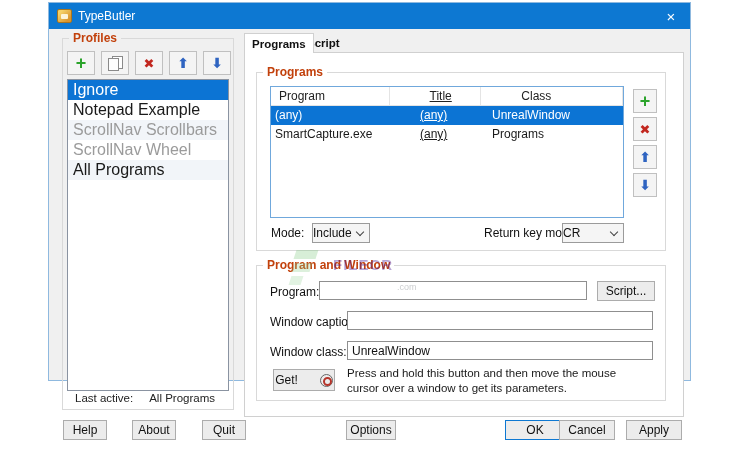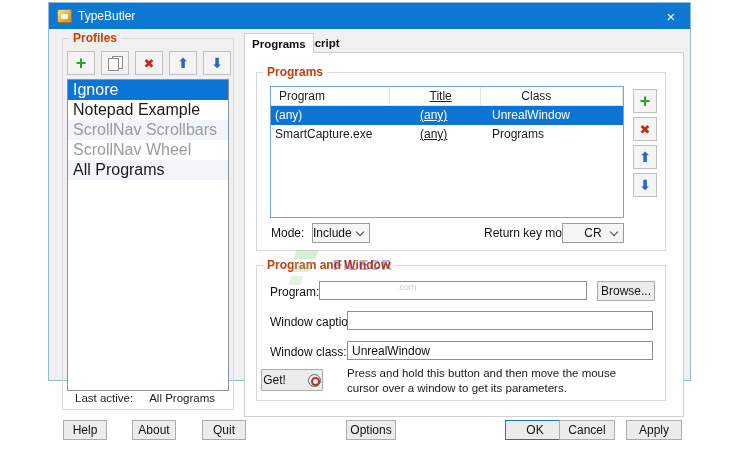--- a/index.html
+++ b/index.html
@@ -71,31 +71,31 @@
   .side-btns .icon-btn { position:absolute; left:0; width:24px; height:24px; }
 
   .mode-row { position:absolute; left:0; top:150px; width:100%; height:20px; font-size:12px; color:#111; }
   .mode-label { position:absolute; left:14px; top:3px; }
   .combo { position:absolute; height:20px; background:#f5f5f5; border:1px solid #9b9b9b;
     font-size:12px; line-height:18px; color:#111; }
   .combo .chev { position:absolute; right:6px; top:5px; width:6px; height:6px;
     border-right:1.5px solid #444; border-bottom:1.5px solid #444; transform:rotate(45deg); }
   .combo-mode { left:55px; top:0; width:58px; }
   .rkm-label { position:absolute; left:227px; top:3px; }
-  .combo-rkm { left:305px; top:0; width:62px;text-align:center; }
+  .combo-rkm { left:305px; top:0; width:62px; }
 
   
   .pw-gb { left:11px; top:212px; width:410px; height:136px; }
   .flabel { position:absolute; font-size:12px; color:#111; }
   .tinput { position:absolute; height:19px; background:#fff; border:1px solid #8f8f8f;
     font-size:12px; padding:0 4px; font-family:inherit; color:#111; }
   .btn { background:#ececec; border:1px solid #acacac; font-size:12px; color:#111;
     font-family:inherit; display:flex; align-items:center; justify-content:center; }
   .browse-btn { position:absolute; left:340px; top:15px; width:58px; height:20px; }
-  .get-btn { position:absolute; left:4px; top:103px; width:62px; height:22px; gap:22px; }
+  .get-btn { position:absolute; left:16px; top:103px; width:62px; height:22px; gap:22px; }
   .get-icon { width:13px; height:13px; border:1px solid #666; border-radius:50%;
     position:relative; display:inline-block; }
   .get-icon::after { content:""; position:absolute; left:2px; top:2px; width:5px; height:5px;
     border:2px solid #b5342a; border-radius:50%; }
   .get-hint { position:absolute; left:90px; top:100px; width:295px; font-size:11.5px;
     line-height:1.3; color:#1a1a1a; }
 
   
   .fbtn { position:absolute; top:391px; height:20px; }
   .btn-help { left:14px; width:44px; } .btn-about { left:83px; width:44px; }
@@ -216,21 +216,21 @@
                 <span class="chev"></span>
               </div>
             </div>
           </div>
 
           <div class="groupbox gb-white pw-gb">
             <span class="gb-label">Program and Window</span>
 
             <span class="flabel" style="left:13px; top:19px;">Program:</span>
             <input class="tinput" style="left: 62px; top: 15px; width: 268px;" value="">
-            <div class="btn browse-btn">Browse...</div>
+            <div class="btn browse-btn">Script...</div>
 
             <span class="flabel" style="left:13px; top:49px;">Window caption:</span>
             <input class="tinput" style="left: 90px; top: 45px; width: 306px;" value="">
 
             <span class="flabel" style="left:13px; top:79px;">Window class:</span>
             <input class="tinput" style="left: 90px; top: 75px; width: 306px;" value="UnrealWindow">
 
             <div class="btn get-btn">
               <span>Get!</span>
               <span class="get-icon"></span>

